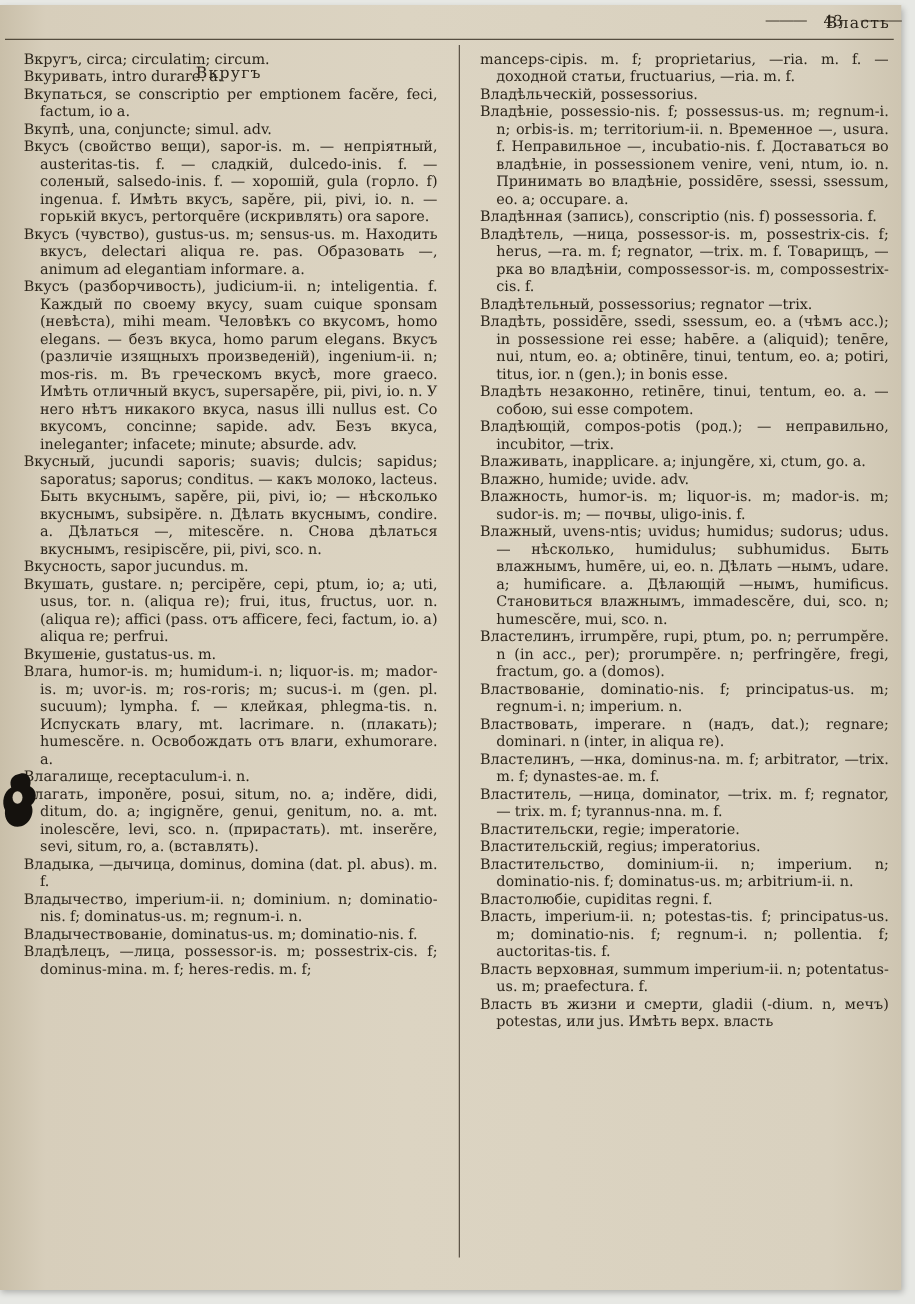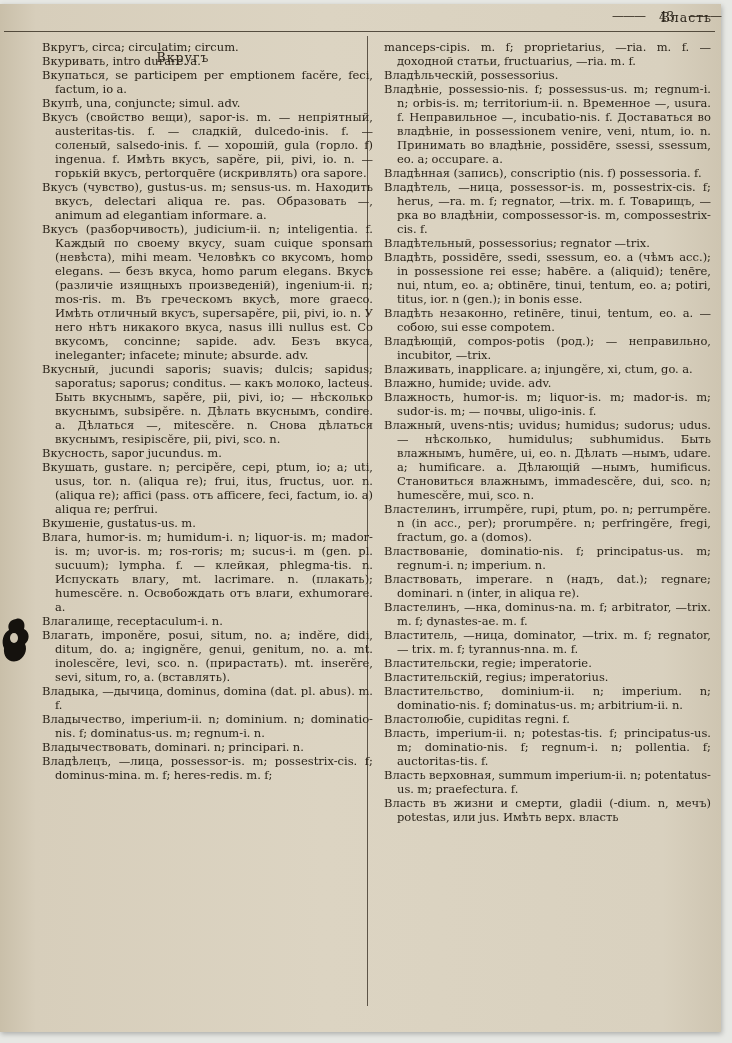--- a/index.html
+++ b/index.html
@@ -17,21 +17,21 @@
   }
   .header{position:absolute;top:6px;left:0;width:100%;height:18px;font-size:12.5px;}
   .h-left{position:absolute;left:0;width:366px;text-align:center;letter-spacing:1px;margin-top:40px;}
   .h-center{position:absolute;left:0;width:100%;text-align:right;font-size:12px;}
   .h-center .dash{letter-spacing:-1px;color:#3a3226;position:relative;top:-1px;}
   .h-center .num{padding:0 10px;}
   .h-right{position:absolute;left:366px;width:346px;text-align:right;letter-spacing:1px;}
   .hrule{position:absolute;top:27px;left:4px;right:6px;height:1px;background:rgba(40,32,20,0.75);}
   .vrule{position:absolute;top:32px;bottom:26px;left:367px;width:1px;background:rgba(40,32,20,0.7);}
   .col{position:absolute;top:36px;font-size:11.5px;line-height:14px;text-align:justify;}
-  .col-left{left:42px;width:331px;}
+  .col-left{left:19px;width:331px;}
   .col-right{left:384px;width:327px;}
   .entry{margin:0;padding-left:13px;text-indent:-13px;
     word-spacing:-0.3px;}
   .inkblot{position:absolute;left:1px;top:612px;}
 </style>
 </head>
 <body>
 
 <div class="paper">
 
@@ -44,35 +44,35 @@
     </div>
     <div class="h-right">Власть</div>
   </div>
 
   <div class="hrule"></div>
   <div class="vrule"></div>
 
   <div class="col col-left">
     <p class="entry">Вкругъ, circa; circulatim; circum.</p>
     <p class="entry">Вкуривать, intro durare. a.</p>
-    <p class="entry">Вкупаться, se participem per emptionem facĕre, feci, factum, io a.</p>
+    <p class="entry">Вкупаться, se conscriptio per emptionem facĕre, feci, factum, io a.</p>
     <p class="entry">Вкупѣ, una, conjuncte; simul. adv.</p>
     <p class="entry">Вкусъ (свойство вещи), sapor-is. m. — непріятный, austeritas-tis. f. — сладкій, dulcedo-inis. f. — соленый, salsedo-inis. f. — хорошій, gula (горло. f) ingenua. f. Имѣть вкусъ, sapĕre, pii, pivi, io. n. — горькій вкусъ, pertorquēre (искривлять) ora sapore.</p>
     <p class="entry">Вкусъ (чувство), gustus-us. m; sensus-us. m. Находить вкусъ, delectari aliqua re. pas. Образовать —, animum ad elegantiam informare. a.</p>
     <p class="entry">Вкусъ (разборчивость), judicium-ii. n; inteligentia. f. Каждый по своему вкусу, suam cuique sponsam (невѣста), mihi meam. Человѣкъ со вкусомъ, homo elegans. — безъ вкуса, homo parum elegans. Вкусъ (различіе изящныхъ произведеній), ingenium-ii. n; mos-ris. m. Въ греческомъ вкусѣ, more graeco. Имѣть отличный вкусъ, supersapĕre, pii, pivi, io. n. У него нѣтъ никакого вкуса, nasus illi nullus est. Со вкусомъ, concinne; sapide. adv. Безъ вкуса, ineleganter; infacete; minute; absurde. adv.</p>
     <p class="entry">Вкусный, jucundi saporis; suavis; dulcis; sapidus; saporatus; saporus; conditus. — какъ молоко, lacteus. Быть вкуснымъ, sapĕre, pii, pivi, io; — нѣсколько вкуснымъ, subsipĕre. n. Дѣлать вкуснымъ, condire. a. Дѣлаться —, mitescĕre. n. Снова дѣлаться вкуснымъ, resipiscĕre, pii, pivi, sco. n.</p>
     <p class="entry">Вкусность, sapor jucundus. m.</p>
     <p class="entry">Вкушать, gustare. n; percipĕre, cepi, ptum, io; a; uti, usus, tor. n. (aliqua re); frui, itus, fructus, uor. n. (aliqua re); affici (pass. отъ afficere, feci, factum, io. a) aliqua re; perfrui.</p>
     <p class="entry">Вкушеніе, gustatus-us. m.</p>
     <p class="entry">Влага, humor-is. m; humidum-i. n; liquor-is. m; mador-is. m; uvor-is. m; ros-roris; m; sucus-i. m (gen. pl. sucuum); lympha. f. — клейкая, phlegma-tis. n. Испускать влагу, mt. lacrimare. n. (плакать); humescĕre. n. Освобождать отъ влаги, exhumorare. a.</p>
     <p class="entry">Влагалище, receptaculum-i. n.</p>
     <p class="entry">Влагать, imponĕre, posui, situm, no. a; indĕre, didi, ditum, do. a; ingignĕre, genui, genitum, no. a. mt. inolescĕre, levi, sco. n. (прирастать). mt. inserĕre, sevi, situm, ro, a. (вставлять).</p>
     <p class="entry">Владыка, —дычица, dominus, domina (dat. pl. abus). m. f.</p>
     <p class="entry">Владычество, imperium-ii. n; dominium. n; dominatio-nis. f; dominatus-us. m; regnum-i. n.</p>
-    <p class="entry">Владычествовать, dominari. n; principari. n.</p>
+    <p class="entry">Владычествованіе, dominatus-us. m; dominatio-nis. f.</p>
     <p class="entry">Владѣлецъ, —лица, possessor-is. m; possestrix-cis. f; dominus-mina. m. f; heres-redis. m. f;</p>
   </div>
 
   <div class="col col-right">
     <p class="entry">manceps-cipis. m. f; proprietarius, —ria. m. f. — доходной статьи, fructuarius, —ria. m. f.</p>
     <p class="entry">Владѣльческій, possessorius.</p>
     <p class="entry">Владѣніе, possessio-nis. f; possessus-us. m; regnum-i. n; orbis-is. m; territorium-ii. n. Временное —, usura. f. Неправильное —, incubatio-nis. f. Доставаться во владѣніе, in possessionem venire, veni, ntum, io. n. Принимать во владѣніе, possidēre, ssessi, ssessum, eo. a; occupare. a.</p>
     <p class="entry">Владѣнная (запись), conscriptio (nis. f) possessoria. f.</p>
     <p class="entry">Владѣтель, —ница, possessor-is. m, possestrix-cis. f; herus, —ra. m. f; regnator, —trix. m. f. Товарищъ, —рка во владѣніи, compossessor-is. m, compossestrix-cis. f.</p>
     <p class="entry">Владѣтельный, possessorius; regnator —trix.</p>

